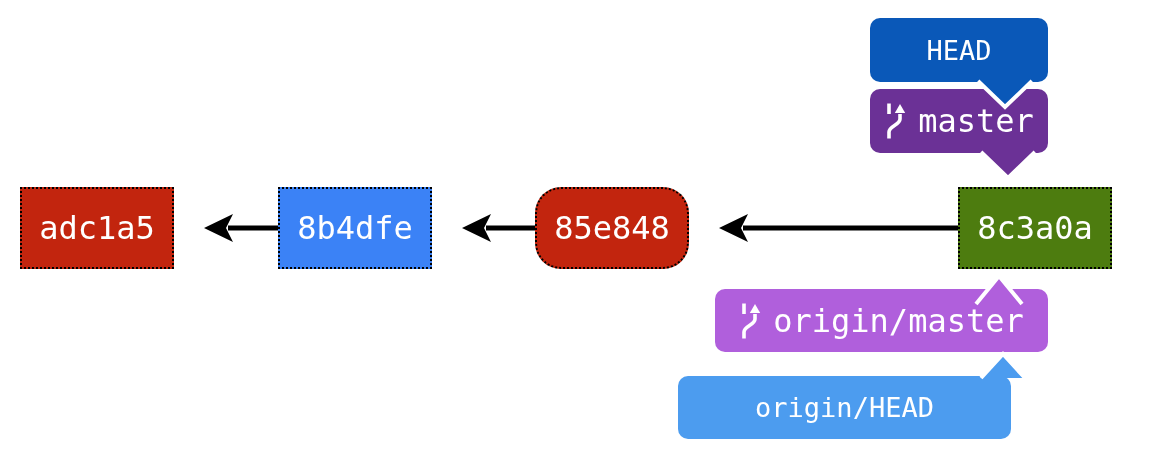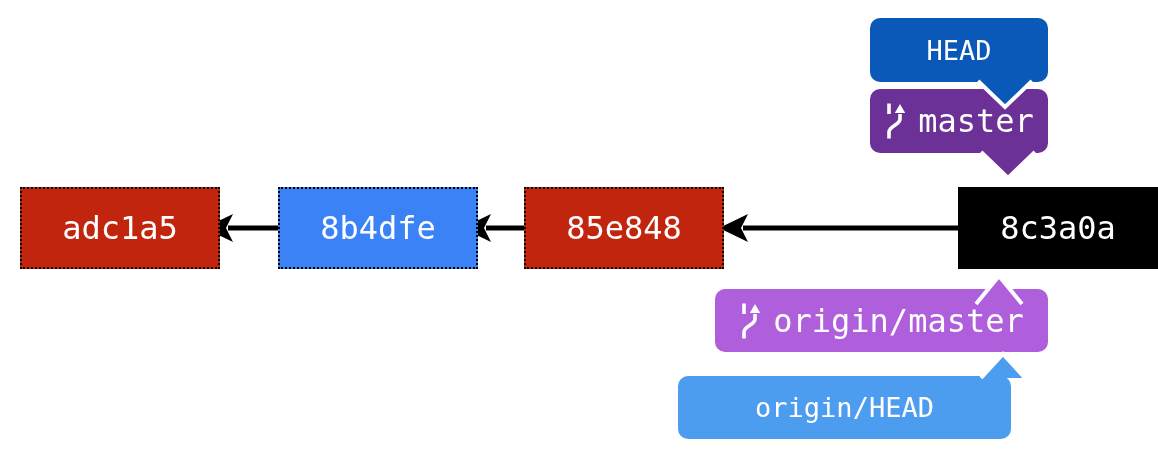--- a/index.html
+++ b/index.html
@@ -16,34 +16,34 @@
     left: 0; top: 0;
     width: 1158px; height: 458px;
     pointer-events: none;
   }
   .arrow-shaft { stroke-width: 5px; fill: none; }
   .tail { stroke: #ffffff; stroke-width: 4px; }
 
   .commit {
     position: absolute;
     top: 187px;
-    width: 200px;
+    width: 154px;
     height: 82px;
     box-sizing: border-box;
     border: 2px dotted #000000;
     display: flex;
     align-items: center;
     justify-content: center;
     color: #ffffff;
     font-size: 32px;
     z-index: 2;
   }
   .c1 { left: 20px; }
   .c2 { left: 278px; }
-  .c3 { left: 524px; }
+  .c3 { left: 535px; border-radius: 26px; }
   .c4 { left: 958px; }
 
   .label {
     position: absolute;
     box-sizing: border-box;
     border-radius: 10px;
     color: #ffffff;
     display: flex;
     align-items: center;
     justify-content: center;
@@ -85,21 +85,21 @@
 
   <div class="commit c1" style="background: rgb(194, 37, 14);">
     <span>adc1a5</span>
   </div>
   <div class="commit c2" style="background: #3b82f6;">
     <span>8b4dfe</span>
   </div>
   <div class="commit c3" style="background: rgb(194, 37, 14);">
     <span>85e848</span>
   </div>
-  <div class="commit c4" style="background: #000000;">
+  <div class="commit c4" style="background: #4d7c0f;">
     <span>8c3a0a</span>
   </div>
 
   <div class="label head-label" style="background: rgb(10, 88, 184);">
     <span>HEAD</span>
   </div>
 
   <div class="label master-label" style="background: rgb(107, 49, 150);">
     <svg class="branch-icon" width="22" height="38" viewBox="0 0 22 38">
       <path class="icon-stroke" d="M5 1.5 V12"></path>

